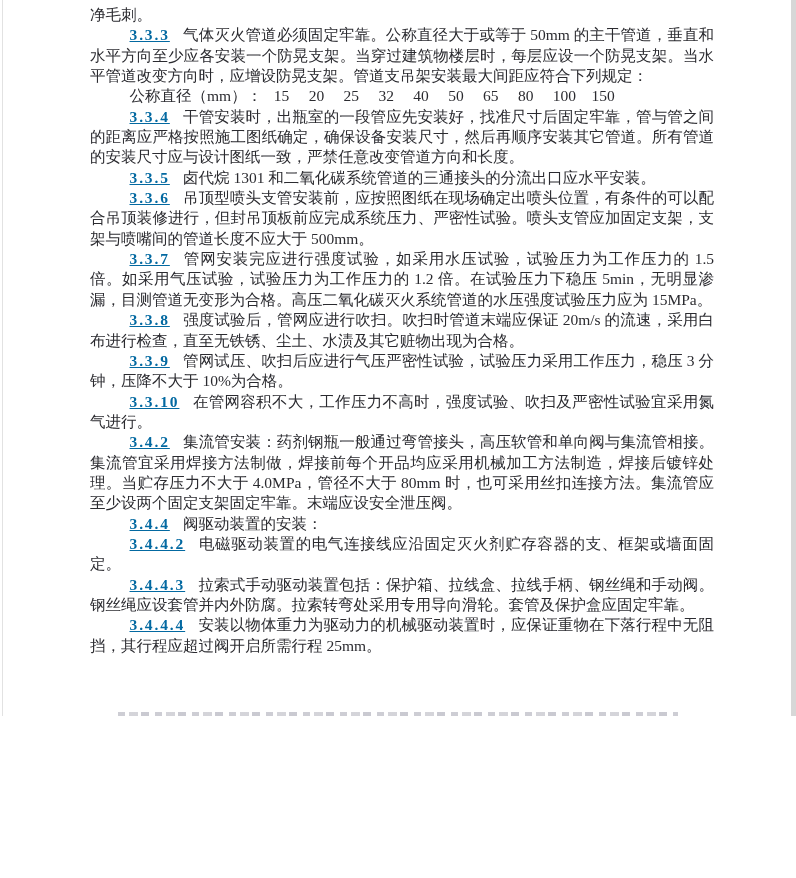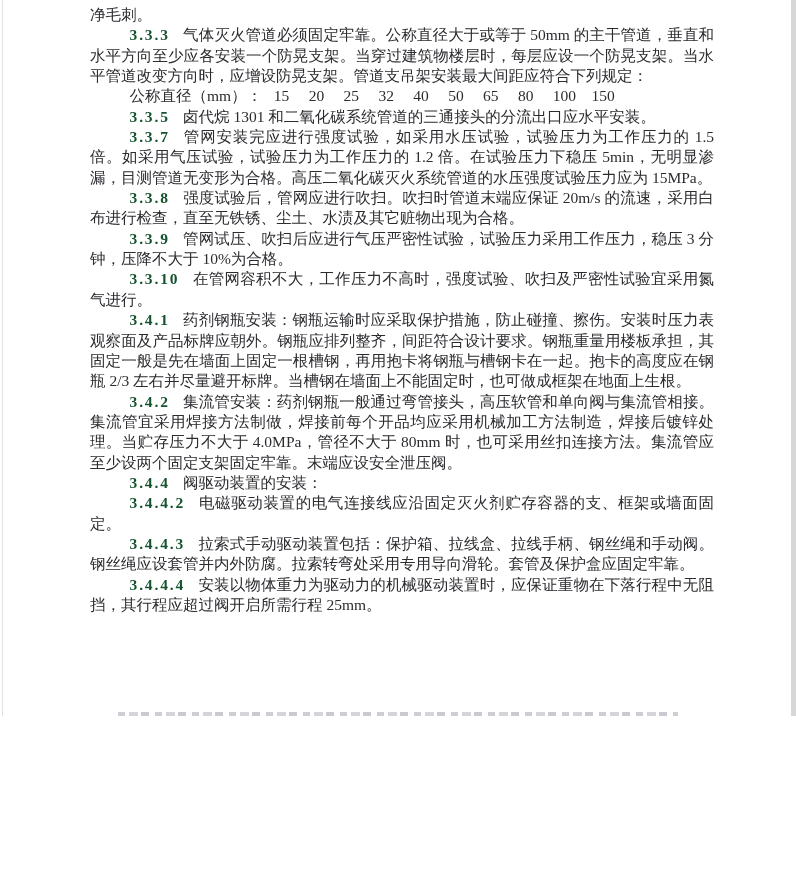--- a/index.html
+++ b/index.html
@@ -42,21 +42,22 @@
   p.clause{ text-indent:2.55em; }
   p.plain{ text-indent:0; }
   p.spec{
     text-indent:2.55em;
     white-space:pre-wrap;
   }
   .num{
     font-weight:bold;
     letter-spacing:0.12em;
     margin-right:0.85em;
-    color:#14532d;
+    color:#0369a1;
+    text-decoration:underline;
   }
   .clipped-line{
     position:absolute;
     left:118px;
     bottom:0;
     height:4px;
     width:560px;
     opacity:.75;
     background:
       repeating-linear-gradient(90deg,
@@ -68,26 +69,27 @@
 </head>
 <body>
 
 <div class="page">
   <div class="page-edge-left"></div>
   <div class="page-edge-right"></div>
   <div class="doc-body">
       <p class="para plain"><span>净毛刺。</span></p>
       <p class="para clause"><span class="num">3.3.3</span><span>气体灭火管道必须固定牢靠。公称直径大于或等于 50mm 的主干管道，垂直和水平方向至少应各安装一个防晃支架。当穿过建筑物楼层时，每层应设一个防晃支架。当水平管道改变方向时，应增设防晃支架。管道支吊架安装最大间距应符合下列规定：</span></p>
       <p class="para spec"><span>公称直径（mm）：   15     20     25     32     40     50     65     80     100    150</span></p>
+      <p class="para clause"><span class="num">3.3.4</span><span>干管安装时，出瓶室的一段管应先安装好，找准尺寸后固定牢靠，管与管之间的距离应严格按照施工图纸确定，确保设备安装尺寸，然后再顺序安装其它管道。所有管道的安装尺寸应与设计图纸一致，严禁任意改变管道方向和长度。</span></p>
       <p class="para clause"><span class="num">3.3.5</span><span>卤代烷 1301 和二氧化碳系统管道的三通接头的分流出口应水平安装。</span></p>
+      <p class="para clause"><span class="num">3.3.6</span><span>吊顶型喷头支管安装前，应按照图纸在现场确定出喷头位置，有条件的可以配合吊顶装修进行，但封吊顶板前应完成系统压力、严密性试验。喷头支管应加固定支架，支架与喷嘴间的管道长度不应大于 500mm。</span></p>
       <p class="para clause"><span class="num">3.3.7</span><span>管网安装完应进行强度试验，如采用水压试验，试验压力为工作压力的 1.5 倍。如采用气压试验，试验压力为工作压力的 1.2 倍。在试验压力下稳压 5min，无明显渗漏，目测管道无变形为合格。高压二氧化碳灭火系统管道的水压强度试验压力应为 15MPa。</span></p>
       <p class="para clause"><span class="num">3.3.8</span><span>强度试验后，管网应进行吹扫。吹扫时管道末端应保证 20m/s 的流速，采用白布进行检查，直至无铁锈、尘土、水渍及其它赃物出现为合格。</span></p>
       <p class="para clause"><span class="num">3.3.9</span><span>管网试压、吹扫后应进行气压严密性试验，试验压力采用工作压力，稳压 3 分钟，压降不大于 10%为合格。</span></p>
       <p class="para clause"><span class="num">3.3.10</span><span>在管网容积不大，工作压力不高时，强度试验、吹扫及严密性试验宜采用氮气进行。</span></p>
-      <p class="para clause"><span class="num">3.4.1</span><span>药剂钢瓶安装：钢瓶运输时应采取保护措施，防止碰撞、擦伤。安装时压力表观察面及产品标牌应朝外。钢瓶应排列整齐，间距符合设计要求。钢瓶重量用楼板承担，其固定一般是先在墙面上固定一根槽钢，再用抱卡将钢瓶与槽钢卡在一起。抱卡的高度应在钢瓶 2/3 左右并尽量避开标牌。当槽钢在墙面上不能固定时，也可做成框架在地面上生根。</span></p>
       <p class="para clause"><span class="num">3.4.2</span><span>集流管安装：药剂钢瓶一般通过弯管接头，高压软管和单向阀与集流管相接。集流管宜采用焊接方法制做，焊接前每个开品均应采用机械加工方法制造，焊接后镀锌处理。当贮存压力不大于 4.0MPa，管径不大于 80mm 时，也可采用丝扣连接方法。集流管应至少设两个固定支架固定牢靠。末端应设安全泄压阀。</span></p>
       <p class="para clause"><span class="num">3.4.4</span><span>阀驱动装置的安装：</span></p>
       <p class="para clause"><span class="num">3.4.4.2</span><span>电磁驱动装置的电气连接线应沿固定灭火剂贮存容器的支、框架或墙面固定。</span></p>
       <p class="para clause"><span class="num">3.4.4.3</span><span>拉索式手动驱动装置包括：保护箱、拉线盒、拉线手柄、钢丝绳和手动阀。钢丝绳应设套管并内外防腐。拉索转弯处采用专用导向滑轮。套管及保护盒应固定牢靠。</span></p>
       <p class="para clause"><span class="num">3.4.4.4</span><span>安装以物体重力为驱动力的机械驱动装置时，应保证重物在下落行程中无阻挡，其行程应超过阀开启所需行程 25mm。</span></p>
     </div>
   <div class="clipped-line"></div>
 </div>
 
 </body></html>

